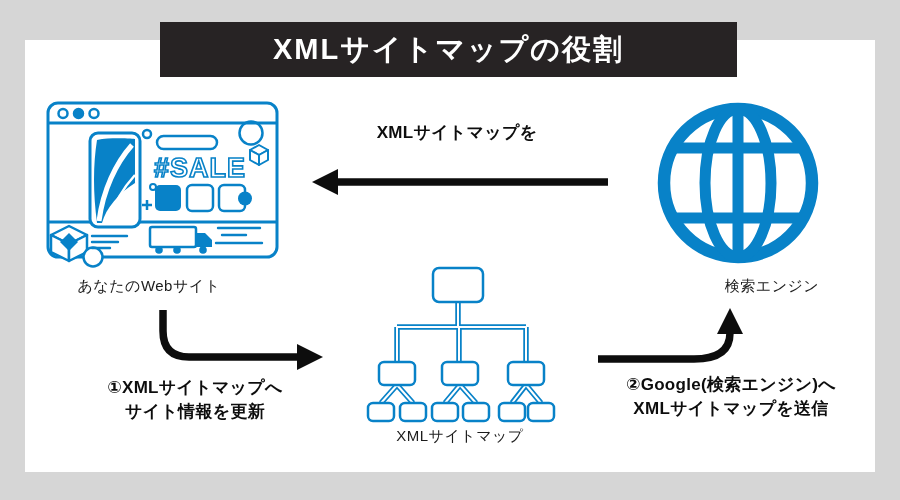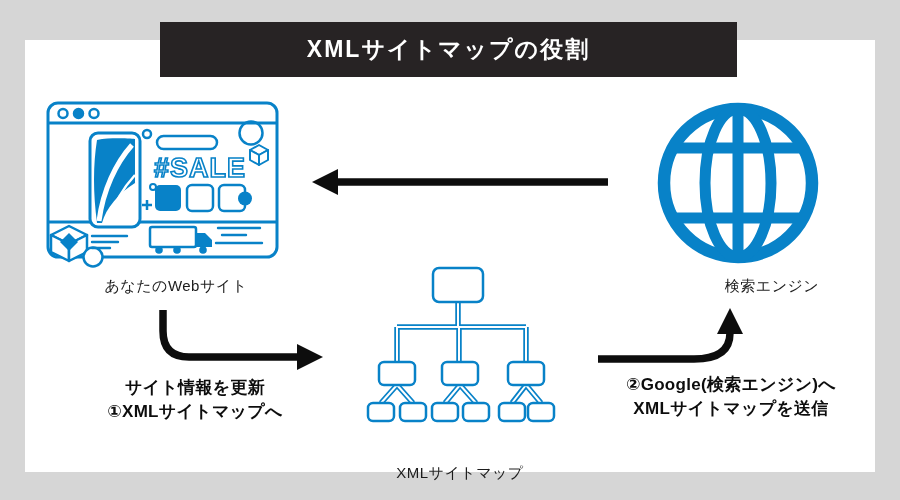--- a/index.html
+++ b/index.html
@@ -6,21 +6,21 @@
   body{
     width:900px;height:500px;position:relative;overflow:hidden;
     background:#d6d6d6;
     font-family:"Liberation Sans","DejaVu Sans",sans-serif;
   }
   .panel{position:absolute;left:25px;top:40px;width:850px;height:432px;background:#ffffff;}
   .titlebar{
     position:absolute;left:160px;top:22px;width:577px;height:55px;
     background:#272324;color:#ffffff;
     display:flex;align-items:center;justify-content:center;
-    font-size:23px;font-weight:bold;letter-spacing:2px;
+    font-size:29px;font-weight:bold;letter-spacing:2px;
   }
   .abs{position:absolute;}
   .label{
     position:absolute;color:#1c1c1c;font-size:15px;text-align:center;
     letter-spacing:0.5px;
   }
   .note{
     position:absolute;color:#0d0d0d;font-size:17px;font-weight:bold;
     text-align:center;line-height:24px;letter-spacing:0.3px;
   }
@@ -143,30 +143,31 @@
   <g>
     <path d="M163,310 V331 Q163,357 189,357 H299" fill="none" stroke="#0d0d0d" stroke-width="7.5"></path>
     <polygon points="323,357 297,344 297,370" fill="#0d0d0d"></polygon>
   </g>
   <g>
     <path d="M598,359 H694 Q730,359 730,333 V331" fill="none" stroke="#0d0d0d" stroke-width="7.5"></path>
     <polygon points="730,308 717,334 743,334" fill="#0d0d0d"></polygon>
   </g>
 </svg>
 
-<div class="label" style="left:51px;top:277px;width:250px;text-align:center;">あなたのWebサイト</div>
+<div class="label" style="left:24px;top:277px;width:250px;text-align:center;">あなたのWebサイト</div>
 
 <div class="label" style="left:680px;top:277px;width:184px;">検索エンジン</div>
 
-<div class="label" style="left:355px;top:427px;width:210px;margin-top:37px;">XMLサイトマップ</div>
+<div class="label" style="left:355px;top:427px;width:210px;">XMLサイトマップ</div>
 
 <div class="note" style="left:322px;top:121px;width:270px;">
+  <div>XMLサイトマップを</div>
 </div>
 
 <div class="note" style="left:90px;top:376px;width:210px;">
+  <div>①XMLサイトマップへ</div>
   <div>サイト情報を更新</div>
-  <div>①XMLサイトマップへ</div>
 </div>
 
 <div class="note" style="left:595px;top:373px;width:272px;">
   <div>②Google(検索エンジン)へ</div>
   <div>XMLサイトマップを送信</div>
 </div>
 
 </body></html>

